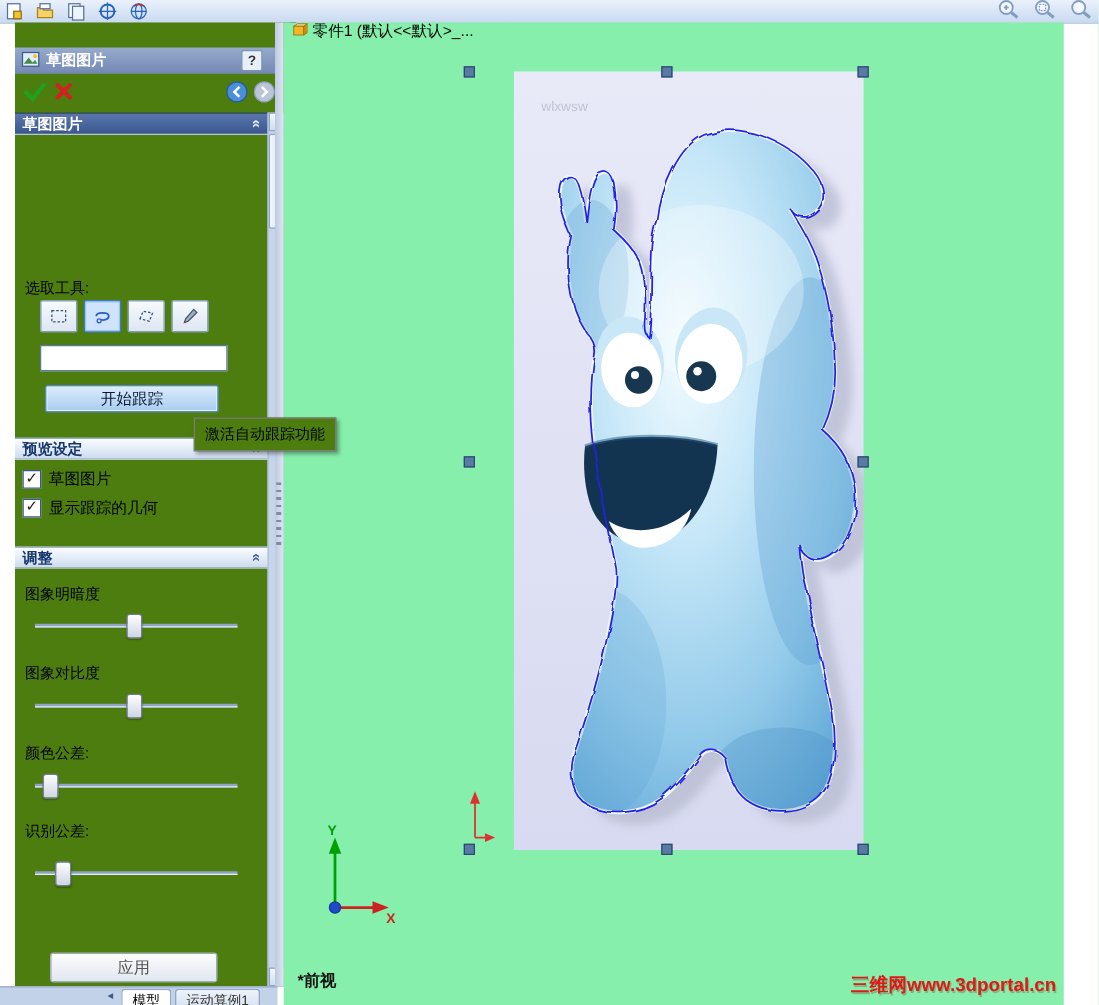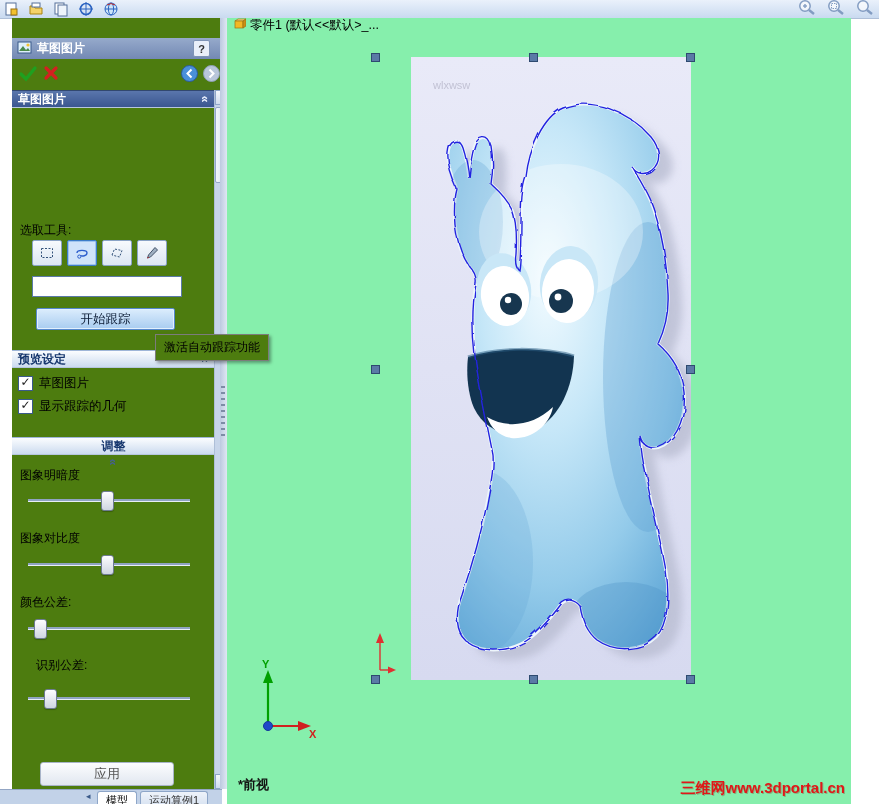--- a/index.html
+++ b/index.html
@@ -252,21 +252,21 @@
 
   <div class="cbrow" style="top:357px;">
     <span class="cb">✓</span>
     <span class="cblabel">草图图片</span>
   </div>
   <div class="cbrow" style="top:380px;">
     <span class="cb">✓</span>
     <span class="cblabel">显示跟踪的几何</span>
   </div>
 
-  <div class="hdr" style="top:419px;flex-direction:column;">
+  <div class="hdr" style="top:419px;">
     <span>调整</span>
     <span class="chev">«</span>
   </div>
 
   <div class="plabel" style="top:449px;">图象明暗度</div>
   <div class="slider" style="top:473px;">
     <div class="track"></div>
     <div class="thumb" style="left: calc(48% - 5px);"></div>
   </div>
 
@@ -275,21 +275,21 @@
     <div class="track"></div>
     <div class="thumb" style="left: calc(48% - 5px);"></div>
   </div>
 
   <div class="plabel" style="top:576px;">颜色公差:</div>
   <div class="slider" style="top:601px;">
     <div class="track"></div>
     <div class="thumb" style="left: calc(7% - 5px);"></div>
   </div>
 
-  <div class="plabel" style="top:639px;margin-left:16px;">识别公差:</div>
+  <div class="plabel" style="top:639px;">识别公差:</div>
   <div class="slider" style="top:671px;">
     <div class="track"></div>
     <div class="thumb" style="left: calc(13% - 5px);"></div>
   </div>
 
   <button class="applybtn">应用</button>
 
   <div class="pscroll">
     <span class="sarrow" style="top:0;">▲</span>
     <span class="sthumb"></span>

